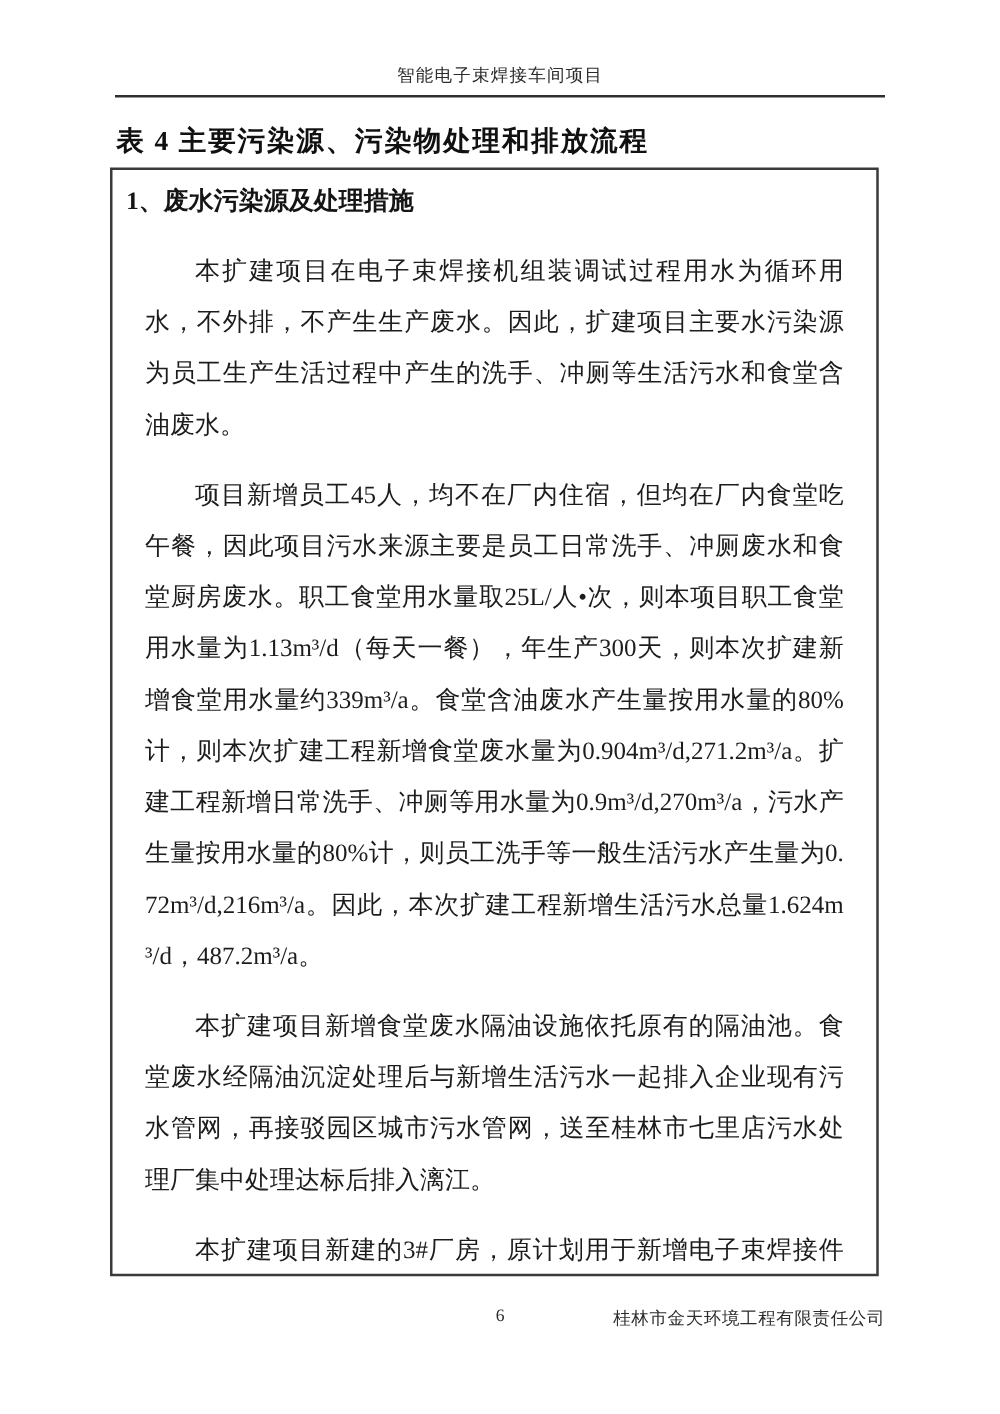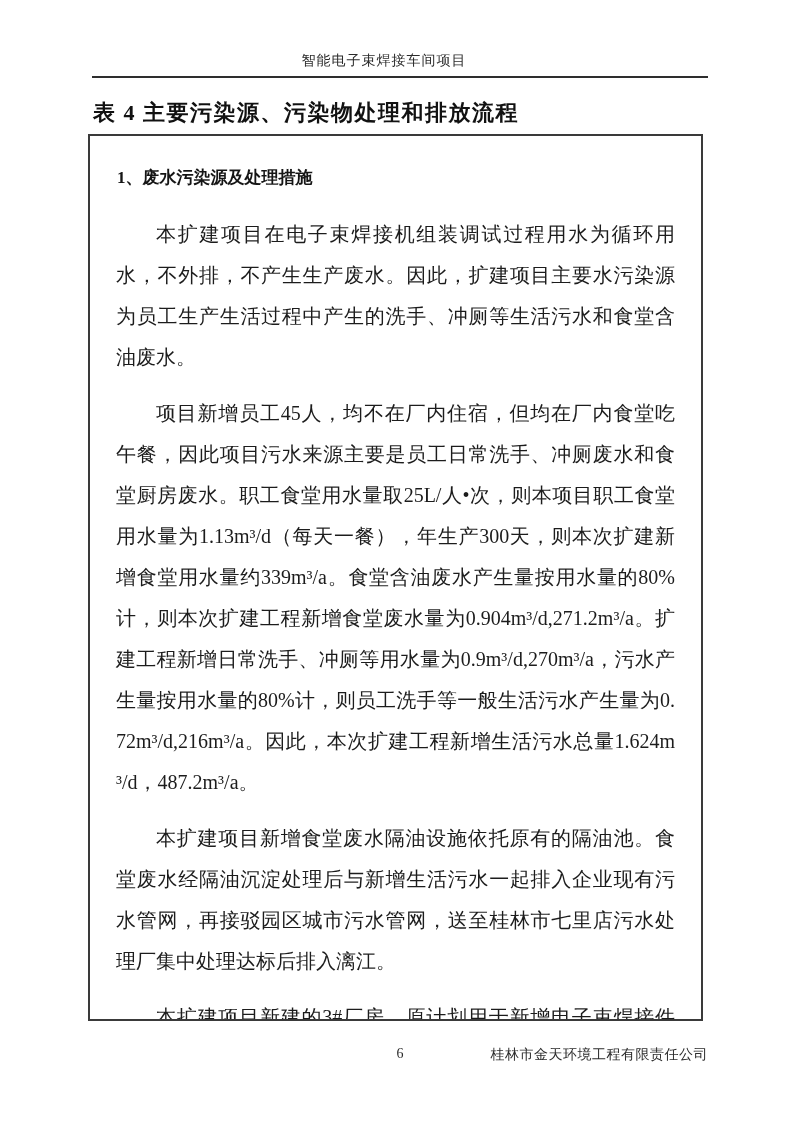--- a/index.html
+++ b/index.html
@@ -11,21 +11,21 @@
     position: relative;
     width: 800px;
     height: 1131px;
     font-family: "Liberation Serif", "DejaVu Serif", serif;
     color: #1c1c1c;
     overflow: hidden;
   }
   .page-header {
     position: absolute;
     top: 52px;
-    left: 76px;
+    left: 92px;
     width: 616px;
     text-align: center;
     font-size: 14px;
     letter-spacing: 1px;
     color: #2b2b2b;
   }
   .header-rule {
     position: absolute;
     top: 76px;
     left: 92px;
@@ -46,22 +46,22 @@
     top: 134px;
     left: 88px;
     width: 615px;
     height: 887px;
     border: 2px solid #3a3a3a;
     box-sizing: border-box;
     padding: 5px 11px 0 11px;
     overflow: hidden;
   }
   .section-heading {
-    margin: 16px;
-    font-size: 17px;
+    margin: 0;
+    font-size: 20px;
     font-weight: bold;
     line-height: 41px;
     color: #151515;
   }
   .body-paragraph {
     margin: 15px;
     font-size: 20px;
     line-height: 41px;
     text-align: justify;
     text-indent: 2em;

